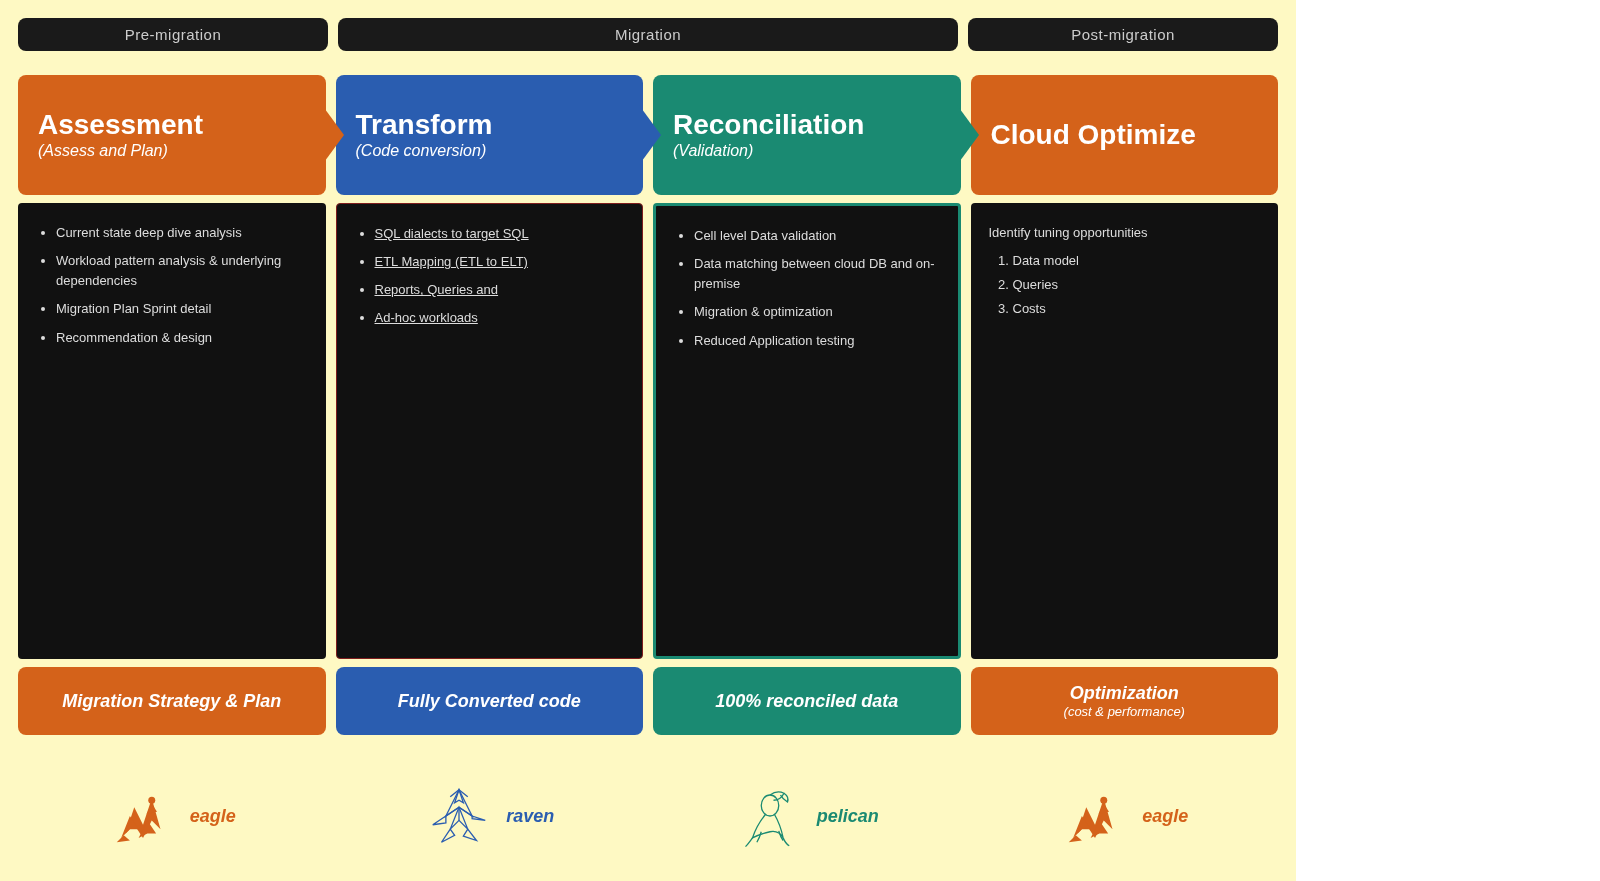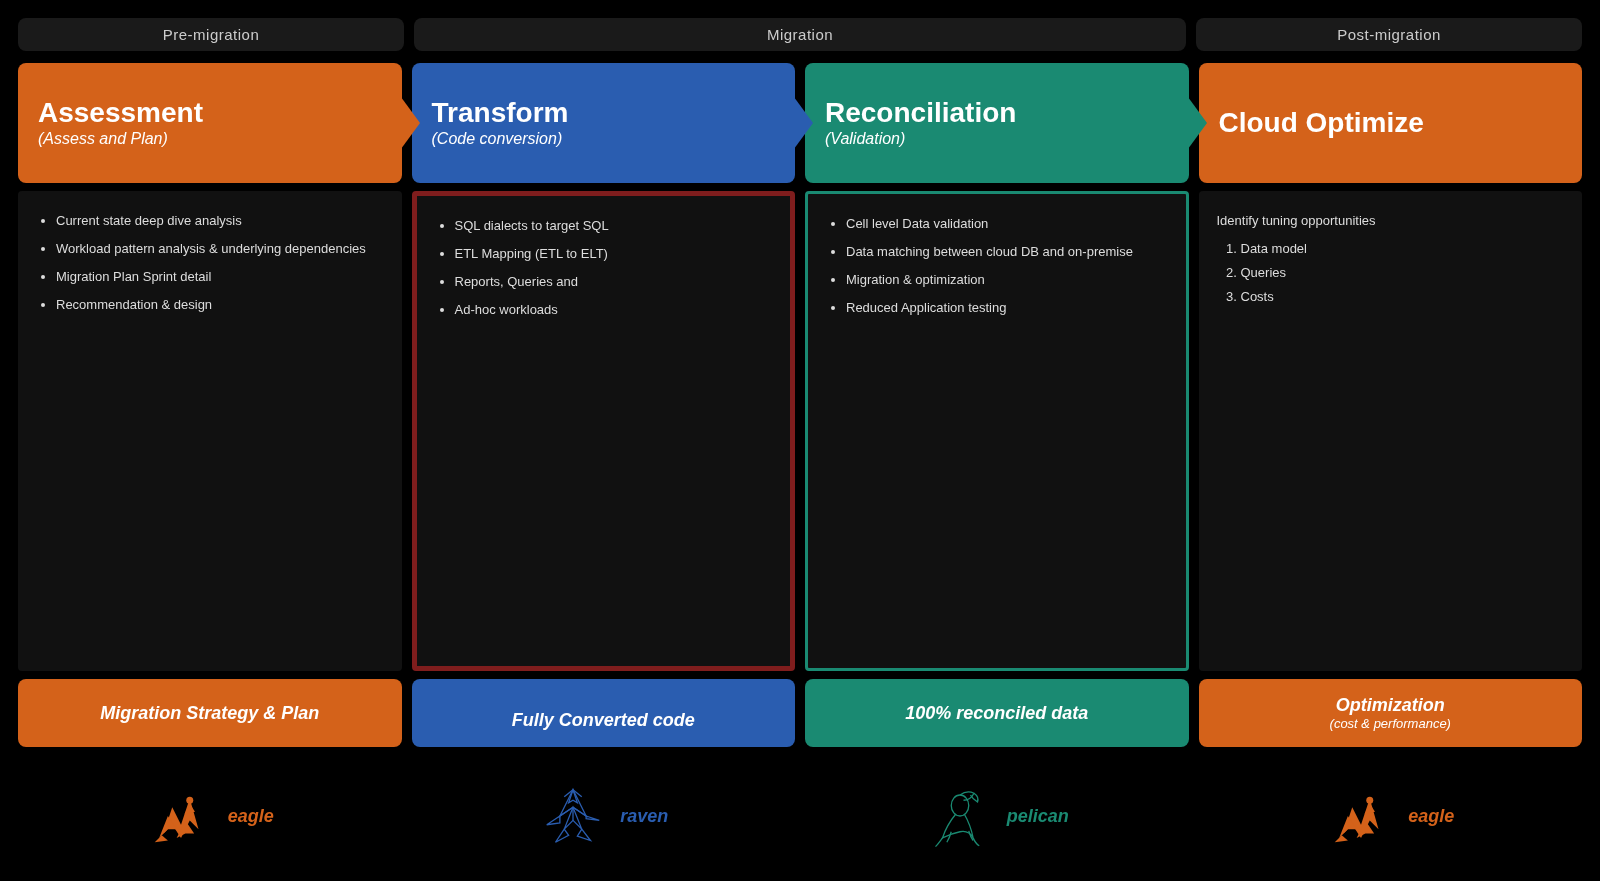--- a/index.html
+++ b/index.html
@@ -4,27 +4,27 @@
   <style>
     * { box-sizing: border-box; margin: 0; padding: 0; }
     body {
       background: #fff;
       font-family: Arial, sans-serif;
       width: 1600px;
       min-height: 881px;
       overflow: hidden;
     }
     .main-container {
-      width: 1600px;
+      width: 1296px;
       min-height: 881px;
-      background: #000000;
+      background: #fef9c3;
       padding: 18px 18px 10px 18px;
       display: flex;
       flex-direction: column;
-      gap: 4px;
+      gap: 16px;
     }
     
     .phase-labels-row {
       display: flex;
       gap: 10px;
       margin-bottom: 8px;
     }
     .phase-label {
       flex: 1;
       background: #1a1a1a;
@@ -106,21 +106,22 @@
     .col-content {
       background: #111;
       border-radius: 4px;
       padding: 20px 18px;
       flex: 1;
       color: #ddd;
       font-size: 13px;
       line-height: 1.55;
     }
     .col-content.blue-border {
-      border: 5px solid #7f1d1d;
+      border: 1px solid #7f1d1d;
+      text-decoration: underline;
     }
     .col-content.teal-border {
       border: 3px solid #1a8a72;
     }
     .col-content ul {
       list-style: disc;
       padding-left: 20px;
     }
     .col-content ul li {
       margin-bottom: 8px;
@@ -141,21 +142,21 @@
     .col-footer {
       border-radius: 8px;
       padding: 16px 22px;
       text-align: center;
       min-height: 68px;
       display: flex;
       align-items: center;
       justify-content: center;
     }
     .col-footer.orange { background: #d4621a; }
-    .col-footer.blue { background: #2a5db0; align-items: flex-end; }
+    .col-footer.blue { background: #2a5db0; }
     .col-footer.teal { background: #1a8a72; }
     .col-footer-text {
       font-size: 18px;
       font-weight: 700;
       font-style: italic;
       color: #fff;
     }
     .col-footer-subtitle {
       font-size: 13px;
       font-weight: 400;

